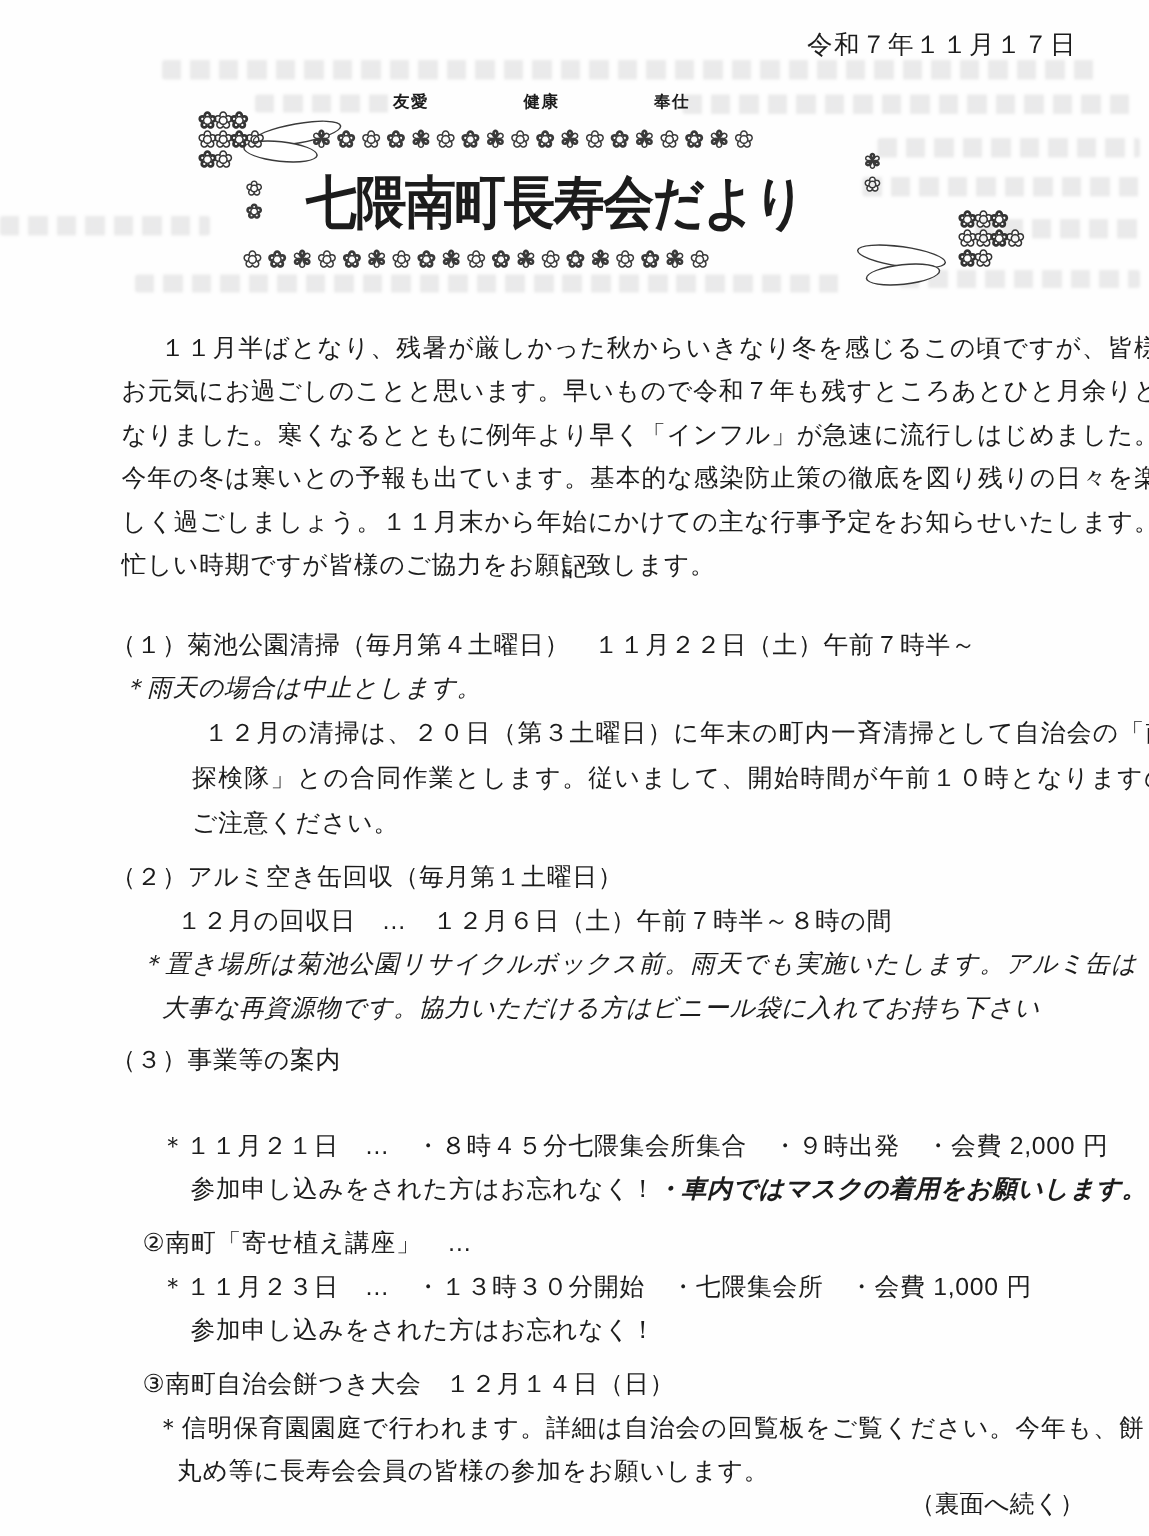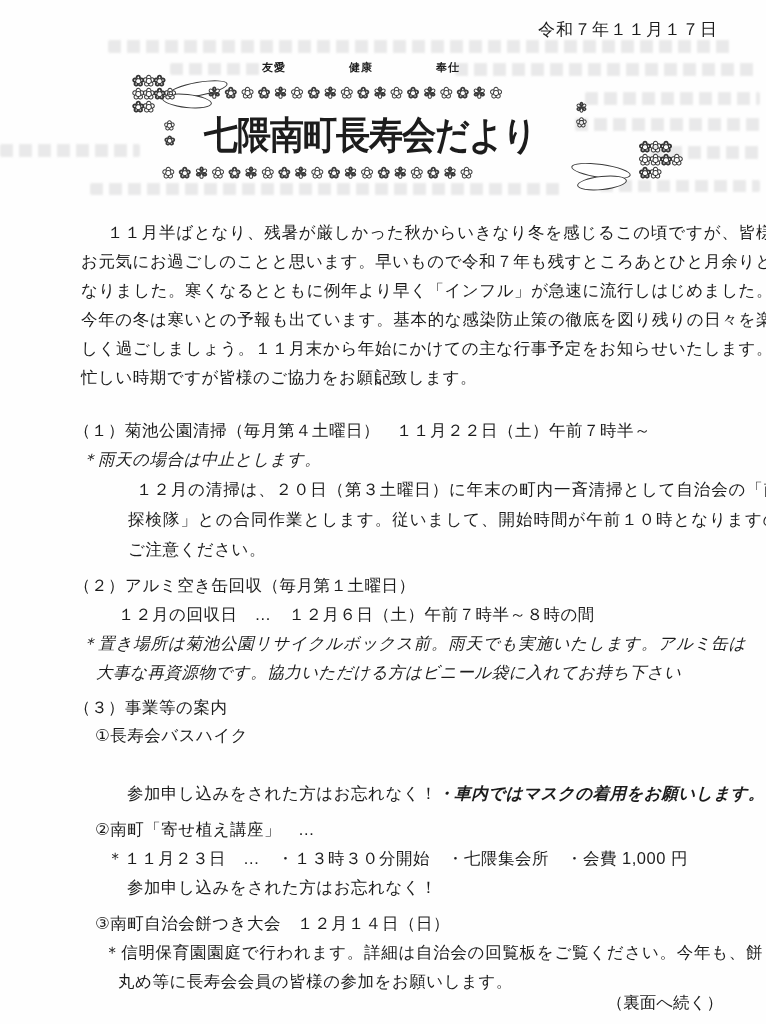--- a/index.html
+++ b/index.html
@@ -135,25 +135,25 @@
   <div class="abs ki">記</div>
 
   <div class="abs txt indent-head" style="top:416px;">
     <span>（１）菊池公園清掃（毎月第４土曜日）</span><span class="gap-span wide">１１月２２日（土）午前７時半～</span>
   </div>
   <div class="abs txt note-star" style="top:445px;">＊雨天の場合は中止とします。</div>
   <div class="abs txt note-plain hang" style="top:474px;">１２月の清掃は、２０日（第３土曜日）に年末の町内一斉清掃として自治会の「南町探検隊」との合同作業とします。従いまして、開始時間が午前１０時となりますのでご注意ください。</div>
 
   <div class="abs txt indent-head" style="top:571px;">（２）アルミ空き缶回収（毎月第１土曜日）</div>
   <div class="abs txt" style="top:600px; left:118px;">１２月の回収日　…　１２月６日（土）午前７時半～８時の間</div>
-  <div class="abs txt note-star hang" style="top:629px;">＊置き場所は菊池公園リサイクルボックス前。雨天でも実施いたします。アルミ缶は大事な再資源物です。協力いただける方はビニール袋に入れてお持ち下さい</div>
+  <div class="abs txt note-star hang" style="top:629px;margin-left:12px;">＊置き場所は菊池公園リサイクルボックス前。雨天でも実施いたします。アルミ缶は大事な再資源物です。協力いただける方はビニール袋に入れてお持ち下さい</div>
 
   <div class="abs txt indent-head" style="top:693px;">（３）事業等の案内</div>
 
-  <div class="abs txt item-title" style="top:721px;">①長寿会バスハイク</div>
+  <div class="abs txt item-star" style="top:750px;">＊１１月２１日　…　・８時４５分七隈集会所集合　・９時出発　・会費 2,000 円</div>
   <div class="abs txt item-title" style="top:815px;">②南町「寄せ植え講座」　…</div>
 
   <div class="abs txt item-cont" style="top:779px;">
     <span>参加申し込みをされた方はお忘れなく！</span><span class="bold-italic">・車内ではマスクの着用をお願いします。</span>
   </div>
   <div class="abs txt item-star" style="top:844px;">＊１１月２３日　…　・１３時３０分開始　・七隈集会所　・会費 1,000 円</div>
   <div class="abs txt item-cont" style="top:873px;">参加申し込みをされた方はお忘れなく！</div>
 
   <div class="abs txt item-title" style="top:909px;">
     <span>③南町自治会餅つき大会</span><span class="gap-span">１２月１４日（日）</span>

